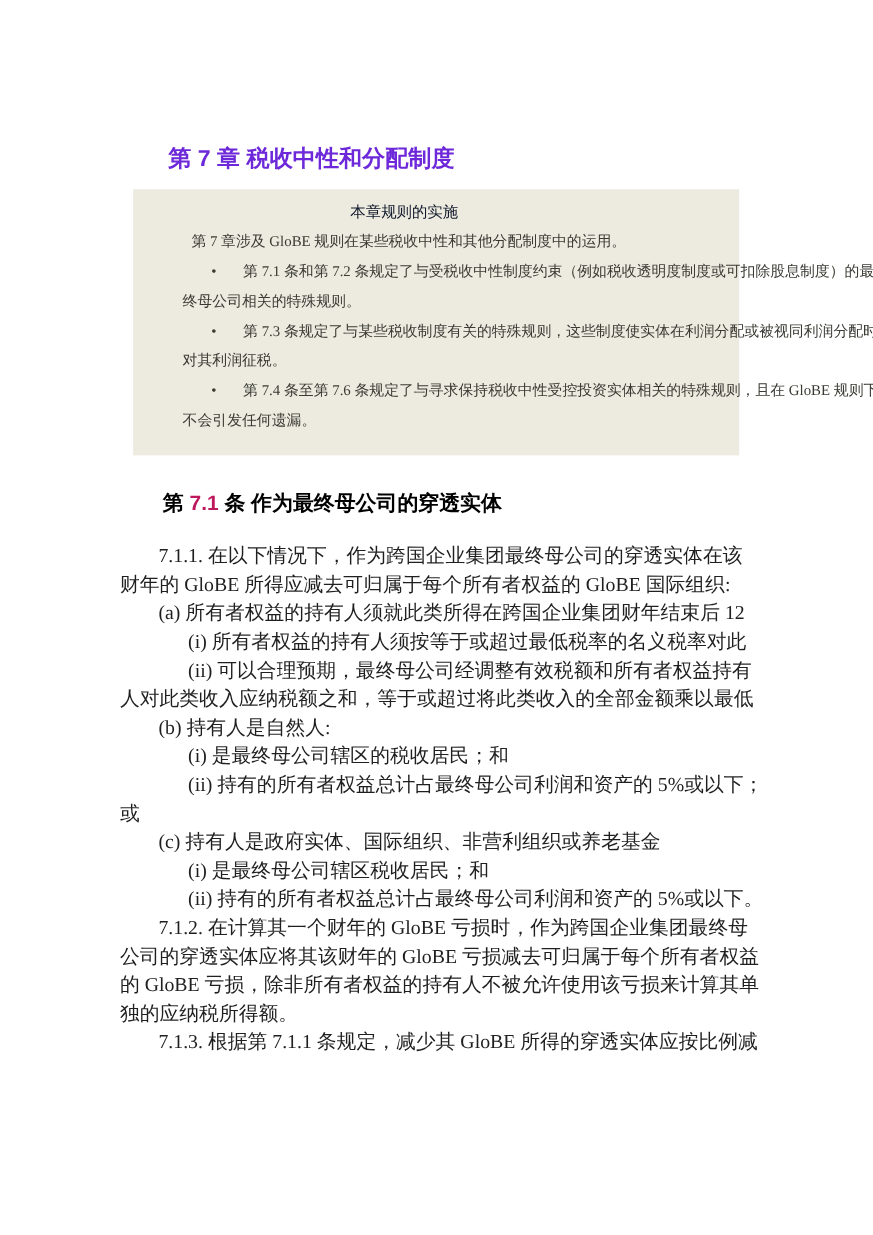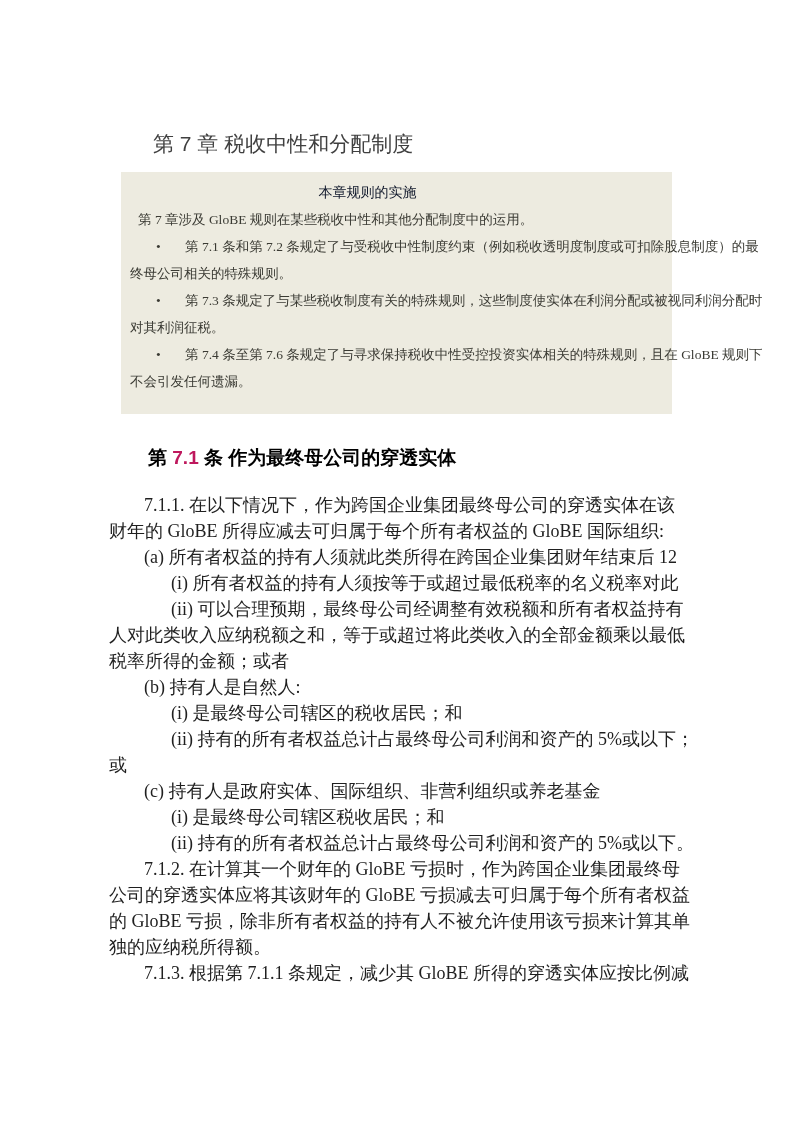--- a/index.html
+++ b/index.html
@@ -6,39 +6,39 @@
   .page {
     position:relative;
     width:794px; height:1123px;
     background:#ffffff;
     overflow:hidden;
     font-family:"Liberation Serif", serif;
   }
   .chapter-heading {
     position:absolute; left:153px; top:116px;
     font-family:"Liberation Sans", sans-serif;
-    font-weight:normal; font-size:21px; color:#404040;
+    font-weight:bold; font-size:21px; color:#6d28d9;
     white-space:nowrap;
   }
   .info-box {
     position:absolute; left:121px; top:172px;
     width:551px; height:242px;
     box-sizing:border-box;
     background:#edebe0;
     padding:7px 9px;
     font-size:13.5px; color:#3a3a33;
   }
   .bx-title {
     line-height:27px; height:27px;
     text-align:center; padding-right:58px;
     color:#0f172a; font-size:14px;
     font-family:"Liberation Sans", sans-serif;
     white-space:nowrap;
   }
-  .bx-line { line-height:27px; height:27px; white-space:nowrap; }
+  .bx-line { line-height:27px; height:27px; white-space:nowrap;margin-left:36px; }
   .bx-line .bullet { display:inline-block; width:29px; }
   .bx-line.ln-intro { padding-left:8px; }
   .bx-line.ln-bullet { padding-left:26px; }
   .bx-line.ln-flush { padding-left:0; }
   .section-heading {
     position:absolute; left:148px; top:429px;
     font-family:"Liberation Sans", sans-serif;
     font-weight:bold; font-size:19px; color:#000000;
     white-space:nowrap;
   }
@@ -105,23 +105,20 @@
       </div>
       <div class="body-line ln-sub">
         <span>(i)  所有者权益的持有人须按等于或超过最低税率的名义税率对此</span>
       </div>
       <div class="body-line ln-sub">
         <span>(ii) 可以合理预期，最终母公司经调整有效税额和所有者权益持有</span>
       </div>
       <div class="body-line ln-flush">
         <span>人对此类收入应纳税额之和，等于或超过将此类收入的全部金额乘以最低</span>
       </div>
-      <div class="body-line ln-flush">
-        <span>税率所得的金额；或者</span>
-      </div>
       <div class="body-line ln-para">
         <span>(b) 持有人是自然人:</span>
       </div>
       <div class="body-line ln-sub">
         <span>(i)  是最终母公司辖区的税收居民；和</span>
       </div>
       <div class="body-line ln-sub">
         <span>(ii) 持有的所有者权益总计占最终母公司利润和资产的 5%或以下；</span>
       </div>
       <div class="body-line ln-flush">

